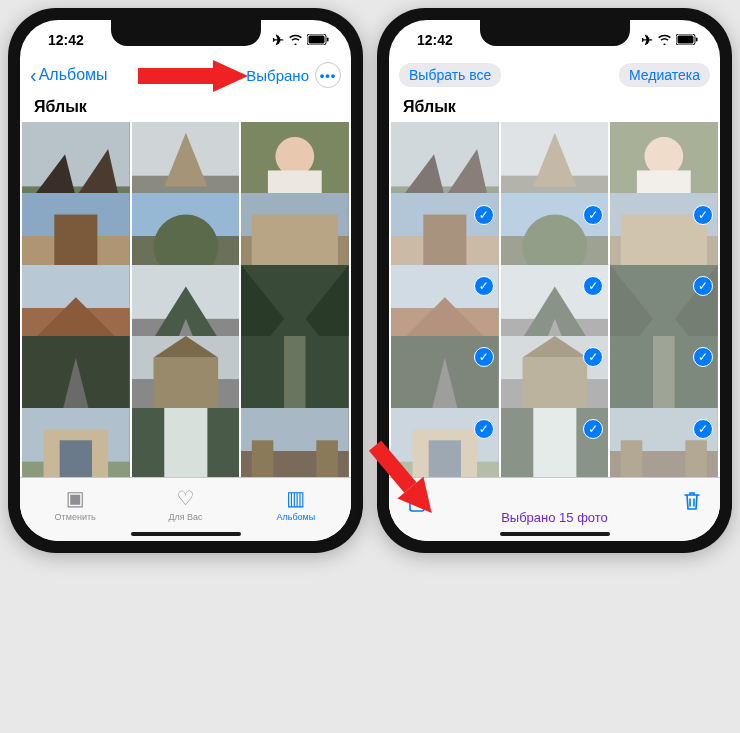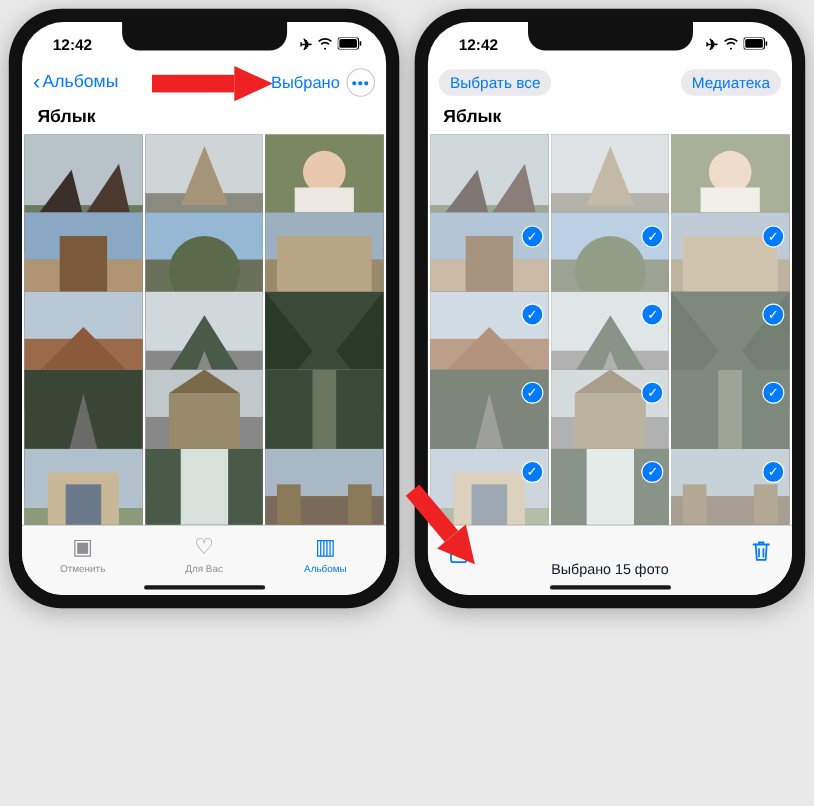--- a/index.html
+++ b/index.html
@@ -95,21 +95,21 @@
     align-items: center; justify-content: center;
     font-size: 9px; color: #8e8e93; gap: 2px;
   }
   .tab.active { color: #007aff; }
   .tab-icon { font-size: 20px; }
   .bottombar {
     height: 64px; border-top: .5px solid #c7c7cc;
     display: flex; align-items: center; justify-content: space-between;
     padding: 0 18px 12px; background: #f8f8f8;
   }
-  .status-text { font-size: 13px; color: #0f172a; margin-top: 28px; }
+  .status-text { font-size: 13px; color: #6d28d9; margin-top: 28px; }
   .action-icon { color: #007aff; font-size: 20px; }
   .home-indicator {
     position: absolute; bottom: 5px; left: 50%;
     transform: translateX(-50%);
     width: 110px; height: 4px; background: #000;
     border-radius: 3px; opacity: .9;
   }
   
   .arrow {
     position: absolute; z-index: 30;

